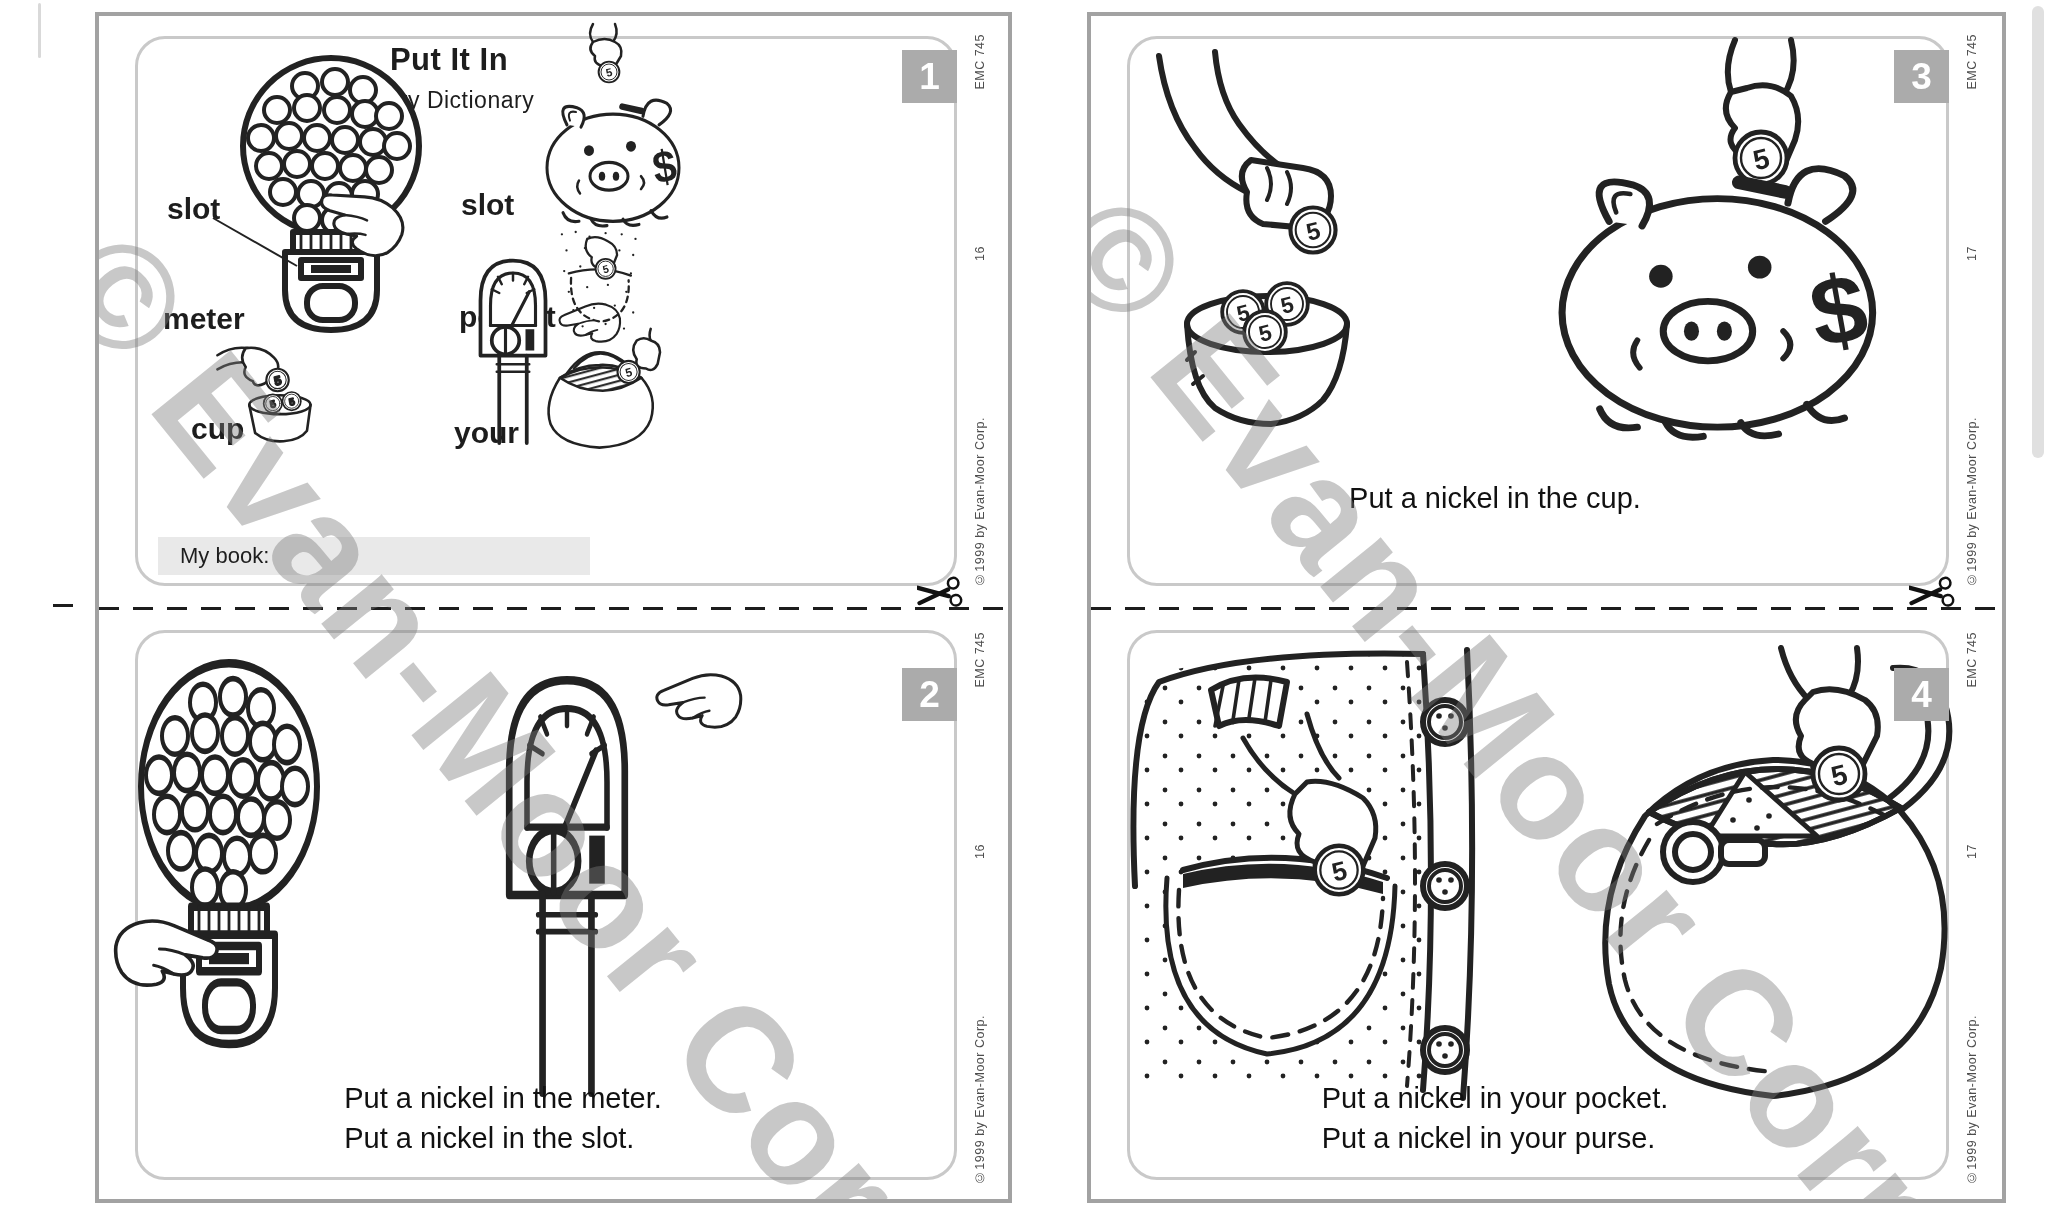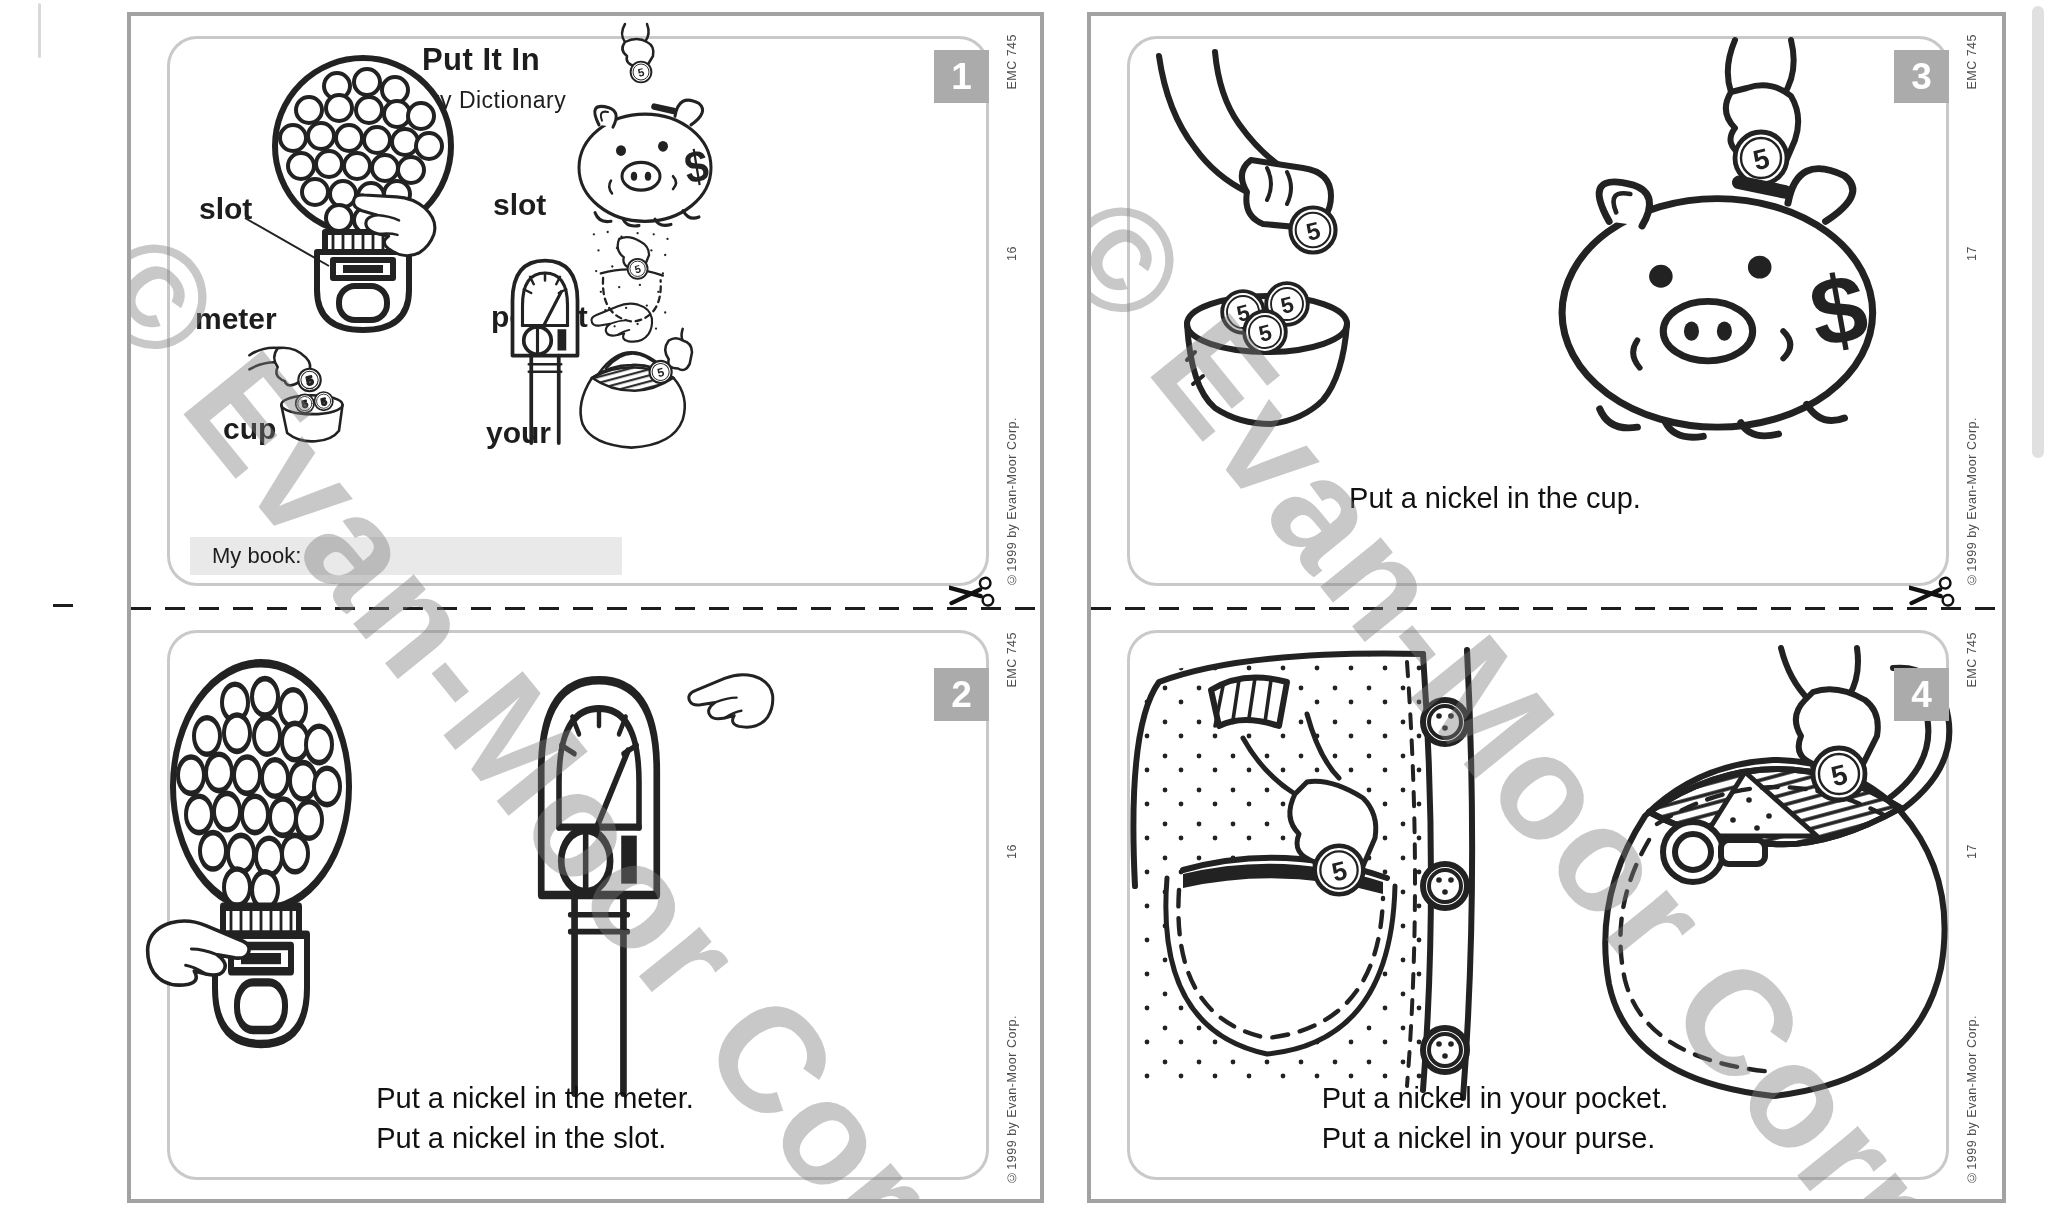--- a/index.html
+++ b/index.html
@@ -2,21 +2,21 @@
 <html><head>
 <meta charset="utf-8">
 <style>
   html,body{margin:0;padding:0;background:#fff;}
   .stage{position:relative;width:2048px;height:1213px;background:#fff;overflow:hidden;
          font-family:"Liberation Sans",sans-serif;color:#1d1d1d;}
   .edge-mark{position:absolute;left:38px;top:3px;width:3px;height:55px;background:#d9d9d9;border-radius:2px;}
   .scroll-thumb{position:absolute;left:2032px;top:6px;width:12px;height:452px;background:#e0e0e0;border-radius:6px;}
   .sheet{position:absolute;top:12px;height:1191px;background:#fff;border:4px solid #a2a2a2;
          box-sizing:border-box;overflow:hidden;}
-  .sheet.left{left:95px;width:917px;margin-left:32px;}
+  .sheet.left{left:95px;width:917px;}
   .sheet.right{left:1087px;width:919px;}
   .pagebox{position:absolute;left:36px;width:822px;height:550px;border:3px solid #c9c9c9;
            border-radius:30px;box-sizing:border-box;background:transparent;z-index:1;}
   .pagebox.top{top:20px;}
   .pagebox.bottom{top:614px;}
   .cutline{position:absolute;left:0;width:100%;top:591px;height:3px;z-index:3;
            background:repeating-linear-gradient(90deg,#1d1d1d 0 20px,transparent 20px 34px);}
   .outdash{position:absolute;left:53px;top:604px;width:34px;height:3px;
            background:repeating-linear-gradient(90deg,#1d1d1d 0 20px,transparent 20px 34px);}
   .badge{position:absolute;left:803px;width:55px;height:53px;background:#ababab;color:#fff;

